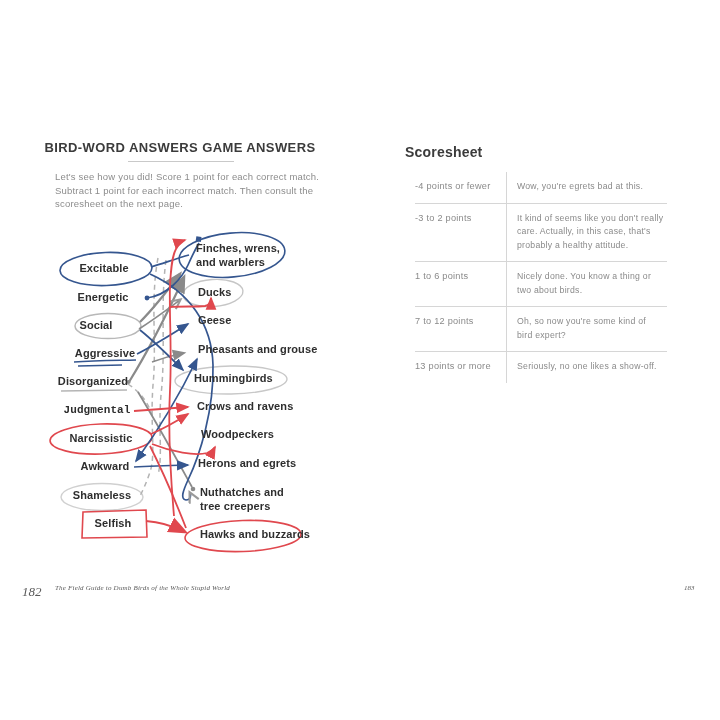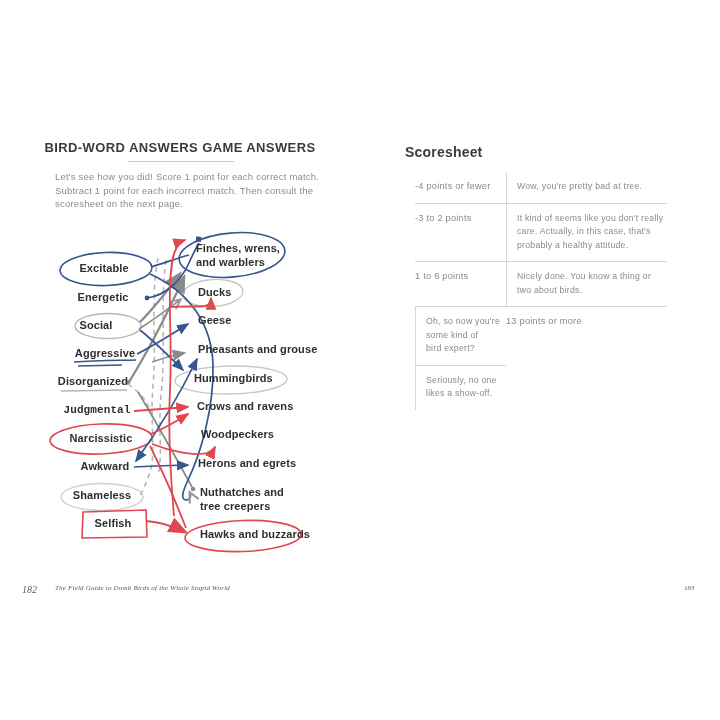--- a/index.html
+++ b/index.html
@@ -23,21 +23,21 @@
   }
   .diagram-svg{position:absolute;left:0;top:0;width:360px;height:720px;pointer-events:none;}
   .trait-word,.bird-name{
     position:absolute;font-size:11px;font-weight:bold;color:#2e2e2e;
     letter-spacing:.1px;line-height:13.5px;white-space:pre-line;
   }
   .trait-word{transform:translate(-50%,-50%);text-align:center;}
   .bird-name{transform:translateY(-50%);}
 
   .footer-left{position:absolute;top:584px;left:22px;font-family:"Liberation Serif",serif;
-    font-style:italic;font-size:10px;color:#5a5a5a;}
+    font-style:italic;font-size:13px;color:#5a5a5a;}
   .footer-book{position:absolute;top:584px;left:55px;font-family:"Liberation Serif",serif;
     font-style:italic;font-size:7px;color:#5a5a5a;letter-spacing:.2px;}
   .footer-right{position:absolute;top:584px;left:324px;font-family:"Liberation Serif",serif;
     font-style:italic;font-size:7px;color:#5a5a5a;}
 
   .score-title{
     position:absolute;left:45px;top:144px;
     font-size:14px;font-weight:bold;color:#3b3b3b;letter-spacing:.2px;
   }
   .sheet{
@@ -165,27 +165,28 @@
     </div>
 
   <div class="footer-left">182</div>
   <div class="footer-book">The Field Guide to Dumb Birds of the Whole Stupid World</div>
 </div>
 
 <div class="page" id="right-page">
   <div class="score-title">Scoresheet</div>
   <div class="sheet" id="scoresheet">
       <div class="cell score">-4 points or fewer</div>
-      <div class="cell result">Wow, you're pretty bad at tree.</div>
+      <div class="cell result">Wow, you're egrets bad at this.</div>
       <div class="cell score bordered">-3 to 2 points</div>
       <div class="cell result bordered">It kind of seems like you don't really
 care. Actually, in this case, that's
 probably a healthy attitude.</div>
       <div class="cell score bordered">1 to 6 points</div>
       <div class="cell result bordered">Nicely done. You know a thing or
 two about birds.</div>
+      <div class="cell score bordered">7 to 12 points</div>
       <div class="cell result bordered">Oh, so now you're some kind of
 bird expert?</div>
       <div class="cell score bordered">13 points or more</div>
       <div class="cell result bordered">Seriously, no one likes a show-off.</div>
     </div>
   <div class="footer-right">183</div>
 </div>
 
 </body></html>

